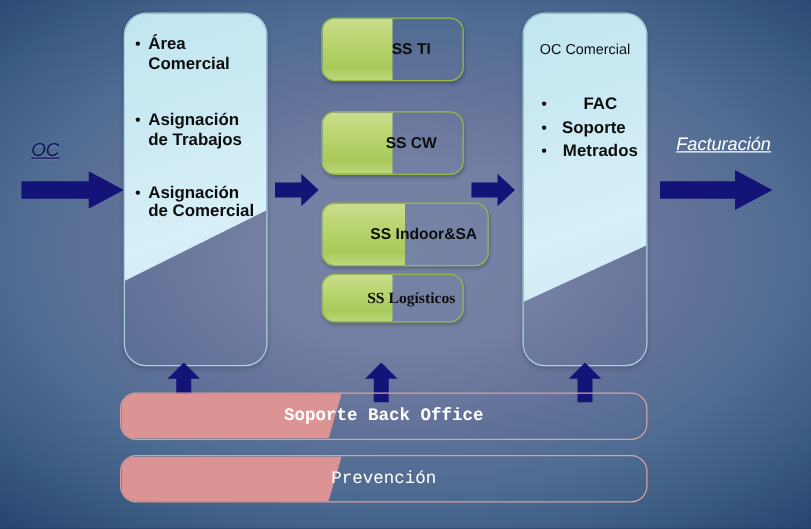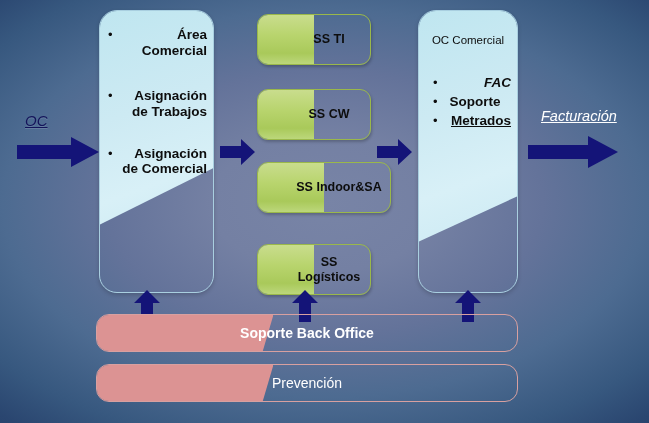--- a/index.html
+++ b/index.html
@@ -64,21 +64,21 @@
     padding: 0 6px 0 8px;
   }
   .bullet-dot {
     font-size: 13px;
     line-height: 1.15;
     flex: 0 0 auto;
     padding-top: 1px;
   }
   .bullet-txt {
     flex: 1 1 auto;
-    text-align: right;
+    text-align: left;
     font-weight: bold;
     font-size: 13.5px;
     line-height: 1.16;
   }
 
   
   .chip {
     position: absolute;
     box-sizing: border-box;
     border: 1px solid #9ab84a;
@@ -122,20 +122,21 @@
     clip-path: polygon(0 0, 100% 0, 94% 100%, 0 100%);
   }
   .bar .barlabel {
     position: absolute;
     inset: 0;
     display: flex;
     align-items: center;
     justify-content: center;
     color: #ffffff;
     font-size: 14px;
+    font-family: Liberation Mono, monospace;
   }
   .bar.strong .barlabel { font-weight: bold; }
   .arrowR {
     position: absolute;
   }
   .arrowR svg, .arrowU svg { display: block; }
 
   
   .side-label {
     position: absolute;
@@ -190,46 +191,46 @@
   <div class="chip" style="left:257px; top:89px; width:114px; height:51px;">
     <div class="greenhalf"></div>
     <div class="chiplabel">SS CW</div>
   </div>
 
   <div class="chip" style="left:257px; top:162px; width:134px; height:51px;">
     <div class="greenhalf"></div>
     <div class="chiplabel">SS Indoor&amp;SA</div>
   </div>
 
-  <div class="chip" style="left:257px; top:244px; width:114px; height:51px;">
+  <div class="chip" style="left:257px; top:219px; width:114px; height:39px;font-family:Liberation Serif, serif;">
     <div class="greenhalf"></div>
     <div class="chiplabel">SS Logísticos</div>
   </div>
 
   <div class="arrowR" style="left:377px; top:139px; width:35px; height:26px;">
     <svg width="35" height="26" viewBox="0 0 35 26">
       <polygon points="0,7 21,7 21,0 35,13 21,26 21,19 0,19" fill="#141478"></polygon>
     </svg>
   </div>
 
   <div class="card pillar" style="left:418px; top:10px; width:100px; height:283px;">
     <div class="fill" style="clip-path: polygon(0 0, 100% 0, 100% 66%, 0 82%);"></div>
     <div class="content">
       <div style="text-align:center; font-size:11.5px; line-height:1.25; margin-top:22px; padding:0 8px; color:#0d0d0d;">OC Comercial</div>
       <div class="bullet-row" style="margin-top:28px; padding-left:14px;">
         <span class="bullet-dot">•</span>
-        <span class="bullet-txt" style="text-align:right; padding-left:6px;font-style:italic;">FAC</span>
+        <span class="bullet-txt" style="text-align:center; padding-left:6px;">FAC</span>
       </div>
       <div class="bullet-row" style="margin-top:3px; padding-left:14px;">
         <span class="bullet-dot">•</span>
         <span class="bullet-txt" style="text-align:left; padding-left:6px;">Soporte</span>
       </div>
       <div class="bullet-row" style="margin-top:3px; padding-left:14px;">
         <span class="bullet-dot">•</span>
-        <span class="bullet-txt" style="text-align:right; padding-left:6px;text-decoration:underline;">Metrados</span>
+        <span class="bullet-txt" style="text-align:center; padding-left:6px;">Metrados</span>
       </div>
     </div>
   </div>
 
   <div class="side-label" style="left:541px; top:108px; font-size:14.5px; color:#ffffff;">Facturación</div>
 
   <div class="arrowR" style="left:528px; top:136px; width:90px; height:32px;">
     <svg width="90" height="32" viewBox="0 0 90 32">
       <polygon points="0,9 60,9 60,0 90,16 60,32 60,23 0,23" fill="#141478"></polygon>
     </svg>

